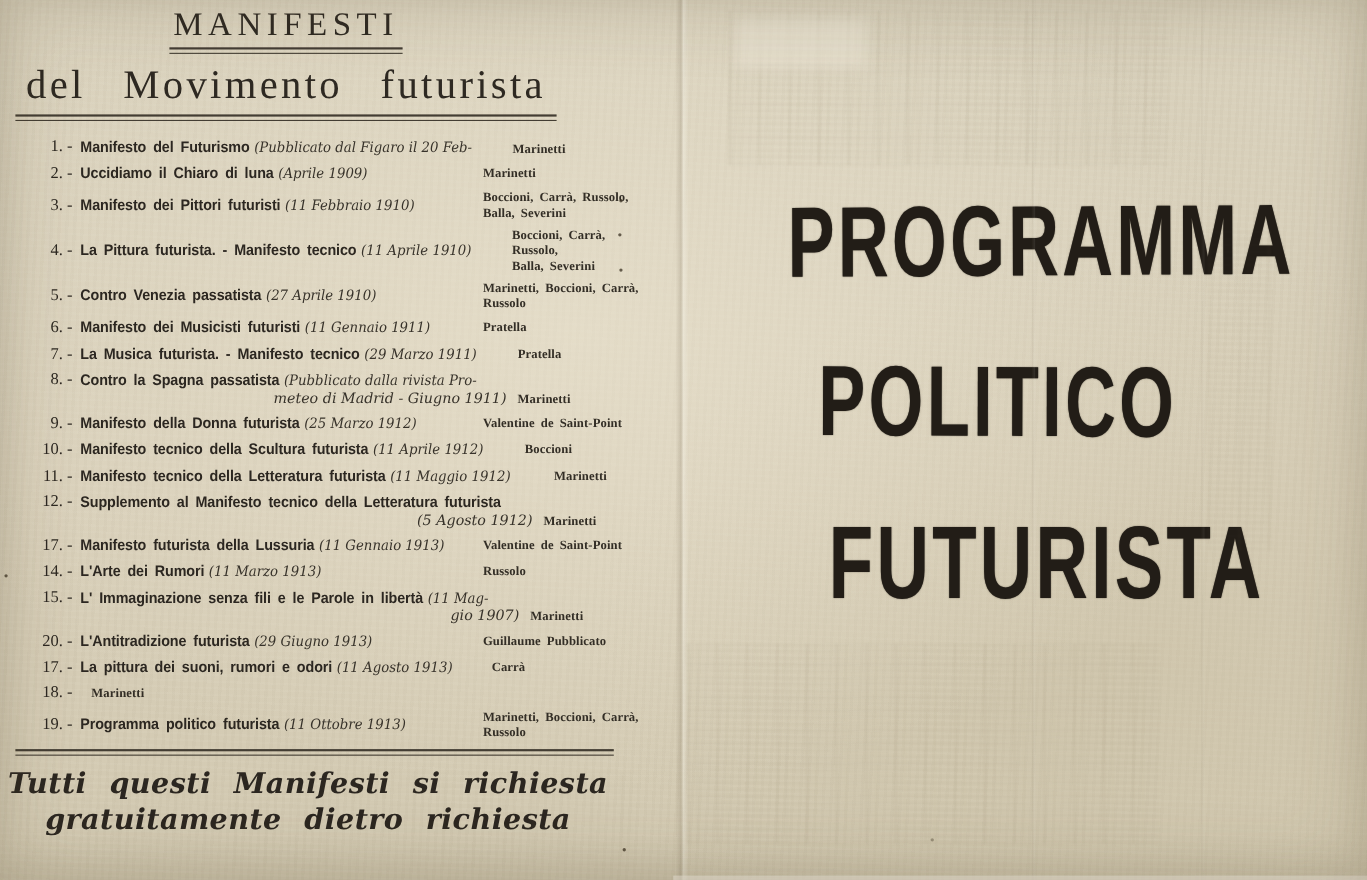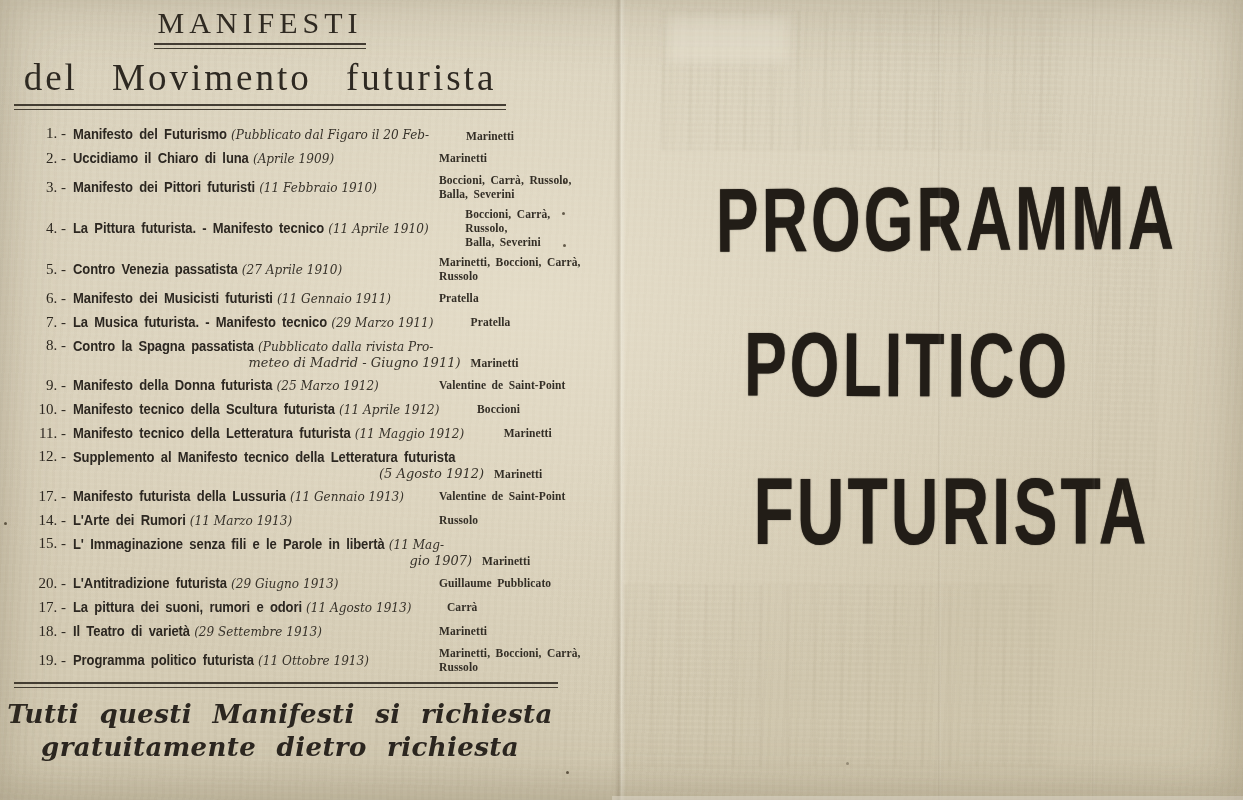--- a/index.html
+++ b/index.html
@@ -205,23 +205,20 @@
       </li>
       <li class="row">
         <span class="num">17. -</span>
         <span class="titlecell">
           <span class="line1"><b class="t">La pittura dei suoni, rumori e odori</b> <i class="d">(11 Agosto 1913)</i></span>
         </span>
         <span class="authors">Carrà</span>
       </li>
       <li class="row">
         <span class="num">18. -</span>
-        <span class="titlecell">
-          <span class="line1"><b class="t">Il Teatro di varietà</b> <i class="d">(29 Settembre 1913)</i></span>
-        </span>
         <span class="authors">Marinetti</span>
       </li>
       <li class="row">
         <span class="num">19. -</span>
         <span class="titlecell">
           <span class="line1"><b class="t">Programma politico futurista</b> <i class="d">(11 Ottobre 1913)</i></span>
         </span>
         <span class="authors">Marinetti, Boccioni, Carrà,
 Russolo</span>
       </li>

